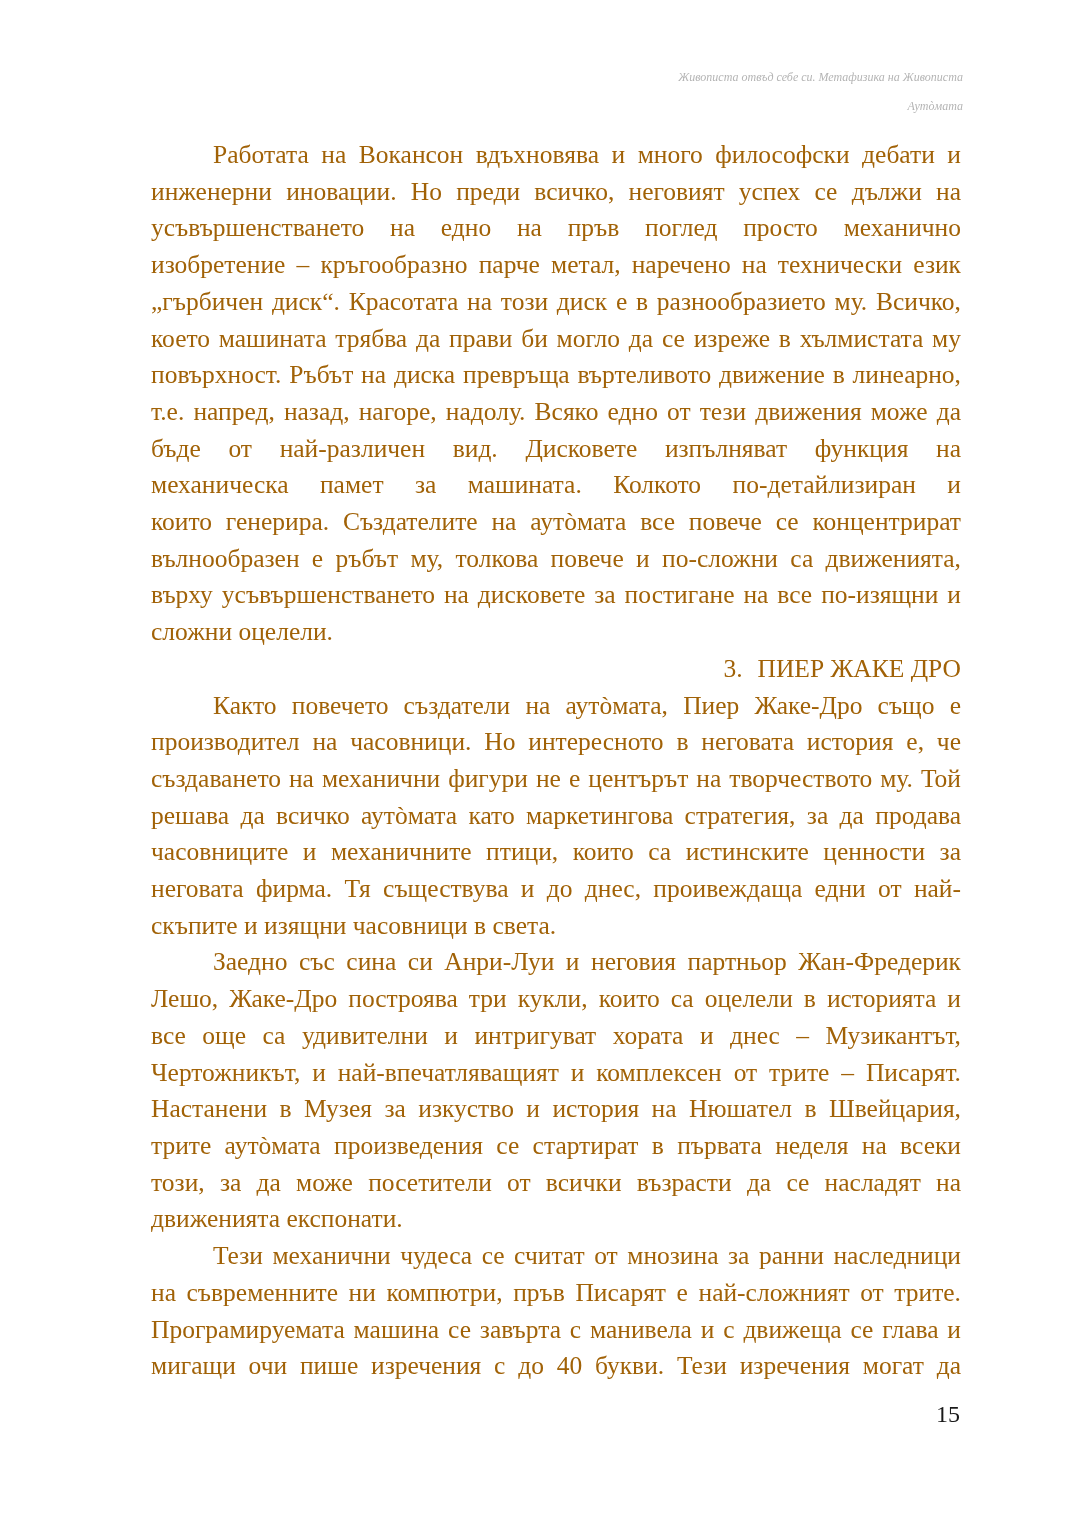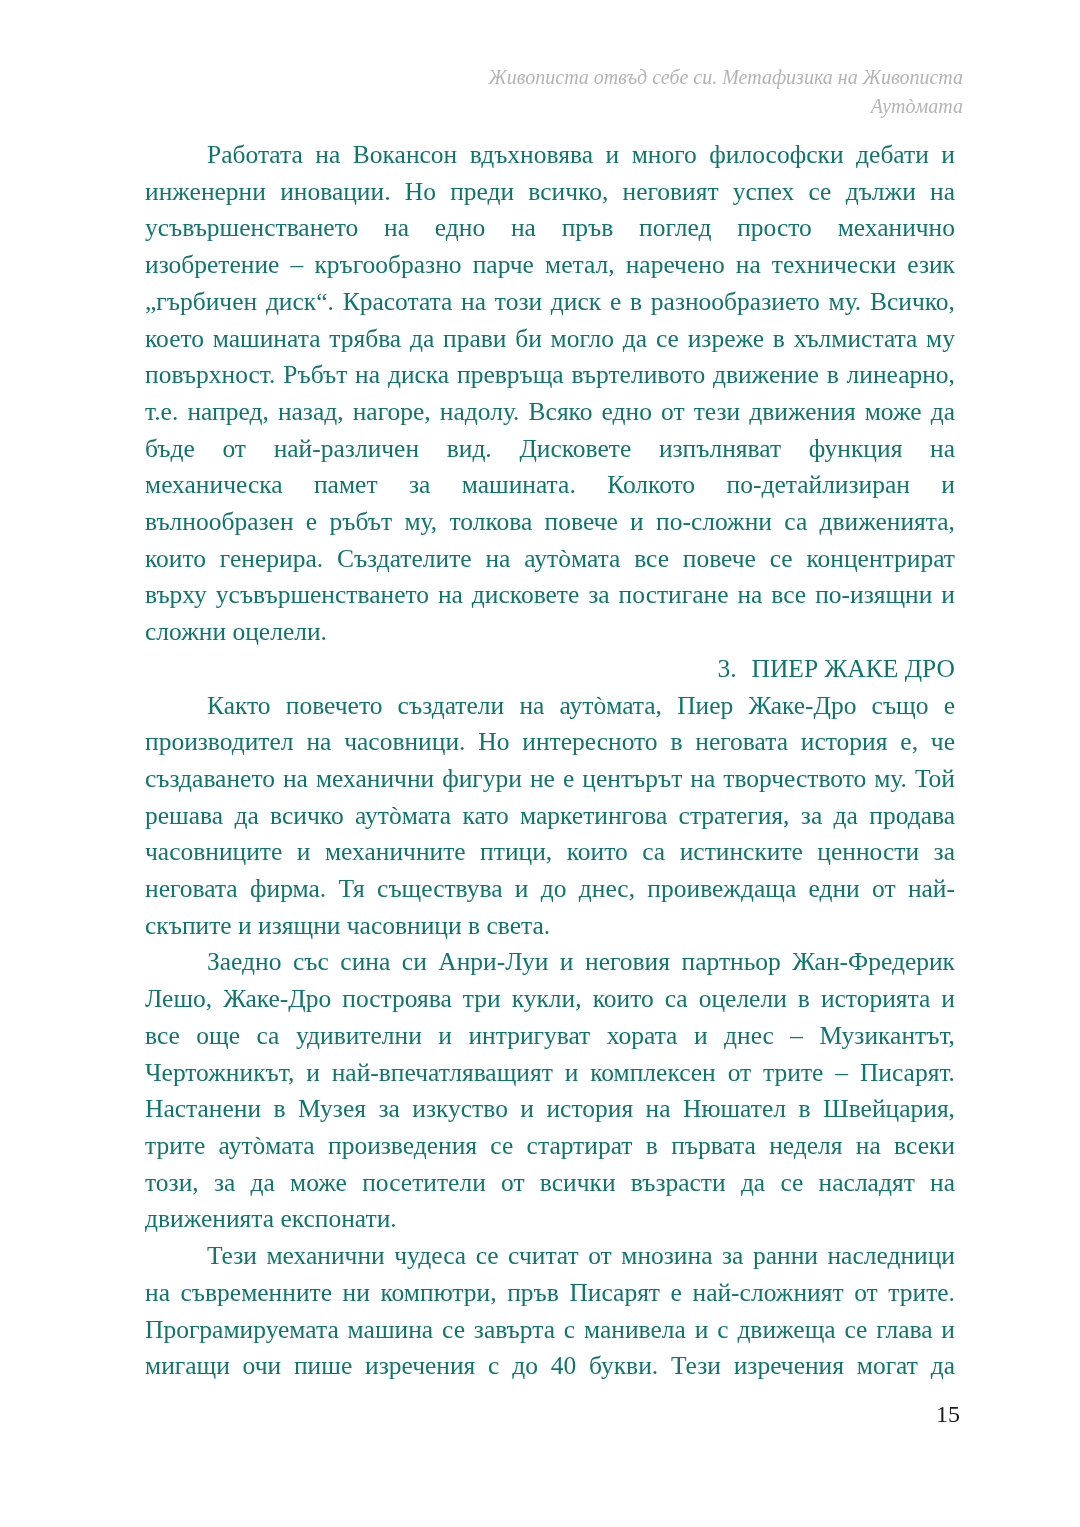--- a/index.html
+++ b/index.html
@@ -16,31 +16,31 @@
     background: #ffffff;
   }
   .running-header {
     position: absolute;
     top: 63px;
     left: 153px;
     width: 810px;
     text-align: right;
     font-style: italic;
     color: #b4b4b4;
-    font-size: 20px;
+    font-size: 12px;
     line-height: 29px;
   }
   .body-text {
     position: absolute;
     top: 137px;
-    left: 145px;
+    left: 151px;
     width: 810px;
     font-size: 25.5px;
     line-height: 36.7px;
-    color: #0f766e;
+    color: #a16207;
   }
   .line {
     text-align: justify;
     text-align-last: justify;
     white-space: normal;
   }
   .line.indent { text-indent: 62px; }
   .line.last { text-align-last: left; }
   .heading-line {
     padding-left: 45px;
@@ -70,22 +70,22 @@
       <div class="line indent">Работата на Вокансон вдъхновява и много философски дебати и</div>
       <div class="line">инженерни иновации. Но преди всичко, неговият успех се дължи на</div>
       <div class="line">усъвършенстването на едно на пръв поглед просто механично</div>
       <div class="line">изобретение – кръгообразно парче метал, наречено на технически език</div>
       <div class="line">„гърбичен диск“. Красотата на този диск е в разнообразието му. Всичко,</div>
       <div class="line">което машината трябва да прави би могло да се изреже в хълмистата му</div>
       <div class="line">повърхност. Ръбът на диска превръща въртеливото движение в линеарно,</div>
       <div class="line">т.е. напред, назад, нагоре, надолу. Всяко едно от тези движения може да</div>
       <div class="line">бъде от най-различен вид. Дисковете изпълняват функция на</div>
       <div class="line">механическа памет за машината. Колкото по-детайлизиран и</div>
+      <div class="line">които генерира. Създателите на аутòмата все повече се концентрират</div>
       <div class="line">вълнообразен е ръбът му, толкова повече и по-сложни са движенията,</div>
-      <div class="line">които генерира. Създателите на аутòмата все повече се концентрират</div>
       <div class="line">върху усъвършенстването на дисковете за постигане на все по-изящни и</div>
       <div class="line last">сложни оцелели.</div>
       <div class="heading-line"><span class="heading-number">3.</span><span class="heading-text">ПИЕР ЖАКЕ ДРО</span></div>
       <div class="line indent">Както повечето създатели на аутòмата, Пиер Жаке-Дро също е</div>
       <div class="line">производител на часовници. Но интересното в неговата история е, че</div>
       <div class="line">създаването на механични фигури не е центърът на творчеството му. Той</div>
       <div class="line">решава да всичко аутòмата като маркетингова стратегия, за да продава</div>
       <div class="line">часовниците и механичните птици, които са истинските ценности за</div>
       <div class="line">неговата фирма. Тя съществува и до днес, проивеждаща едни от най-</div>
       <div class="line last">скъпите и изящни часовници в света.</div>

